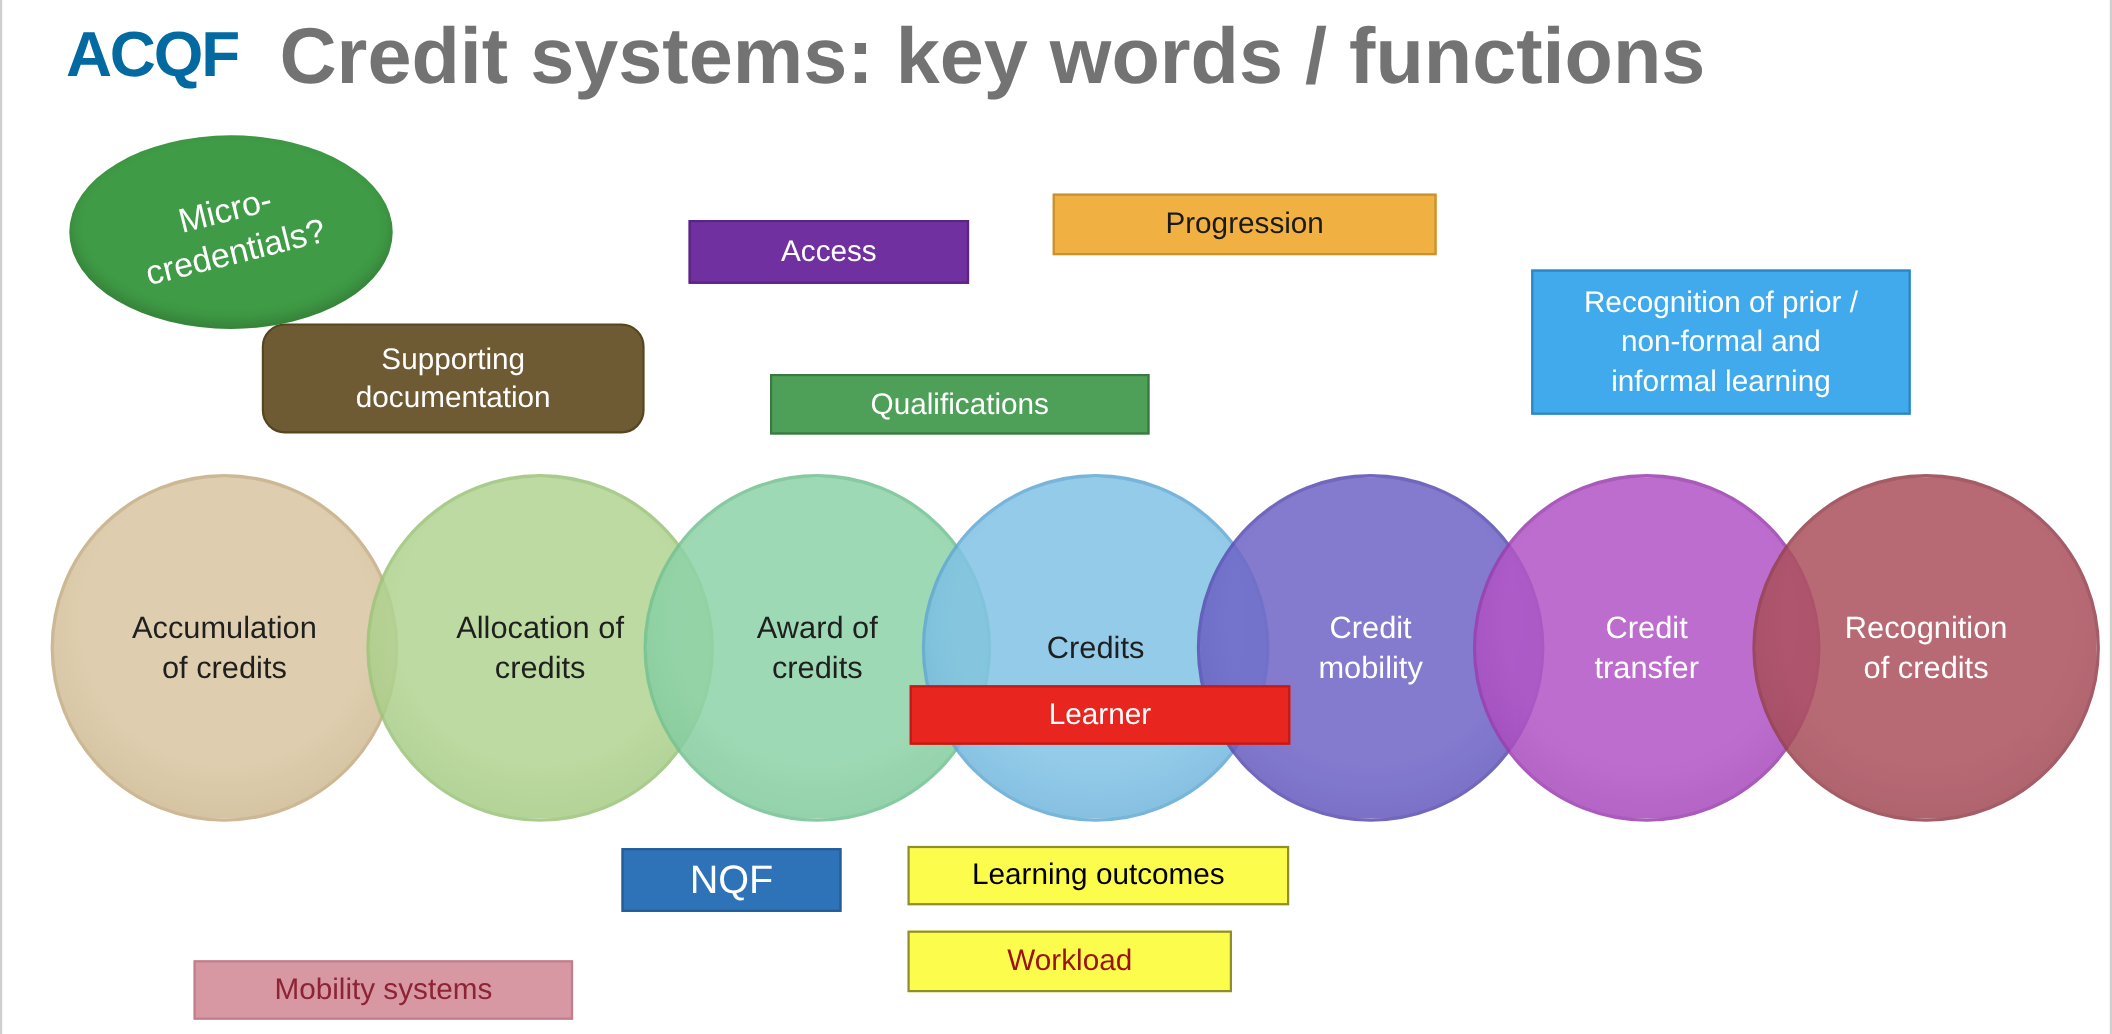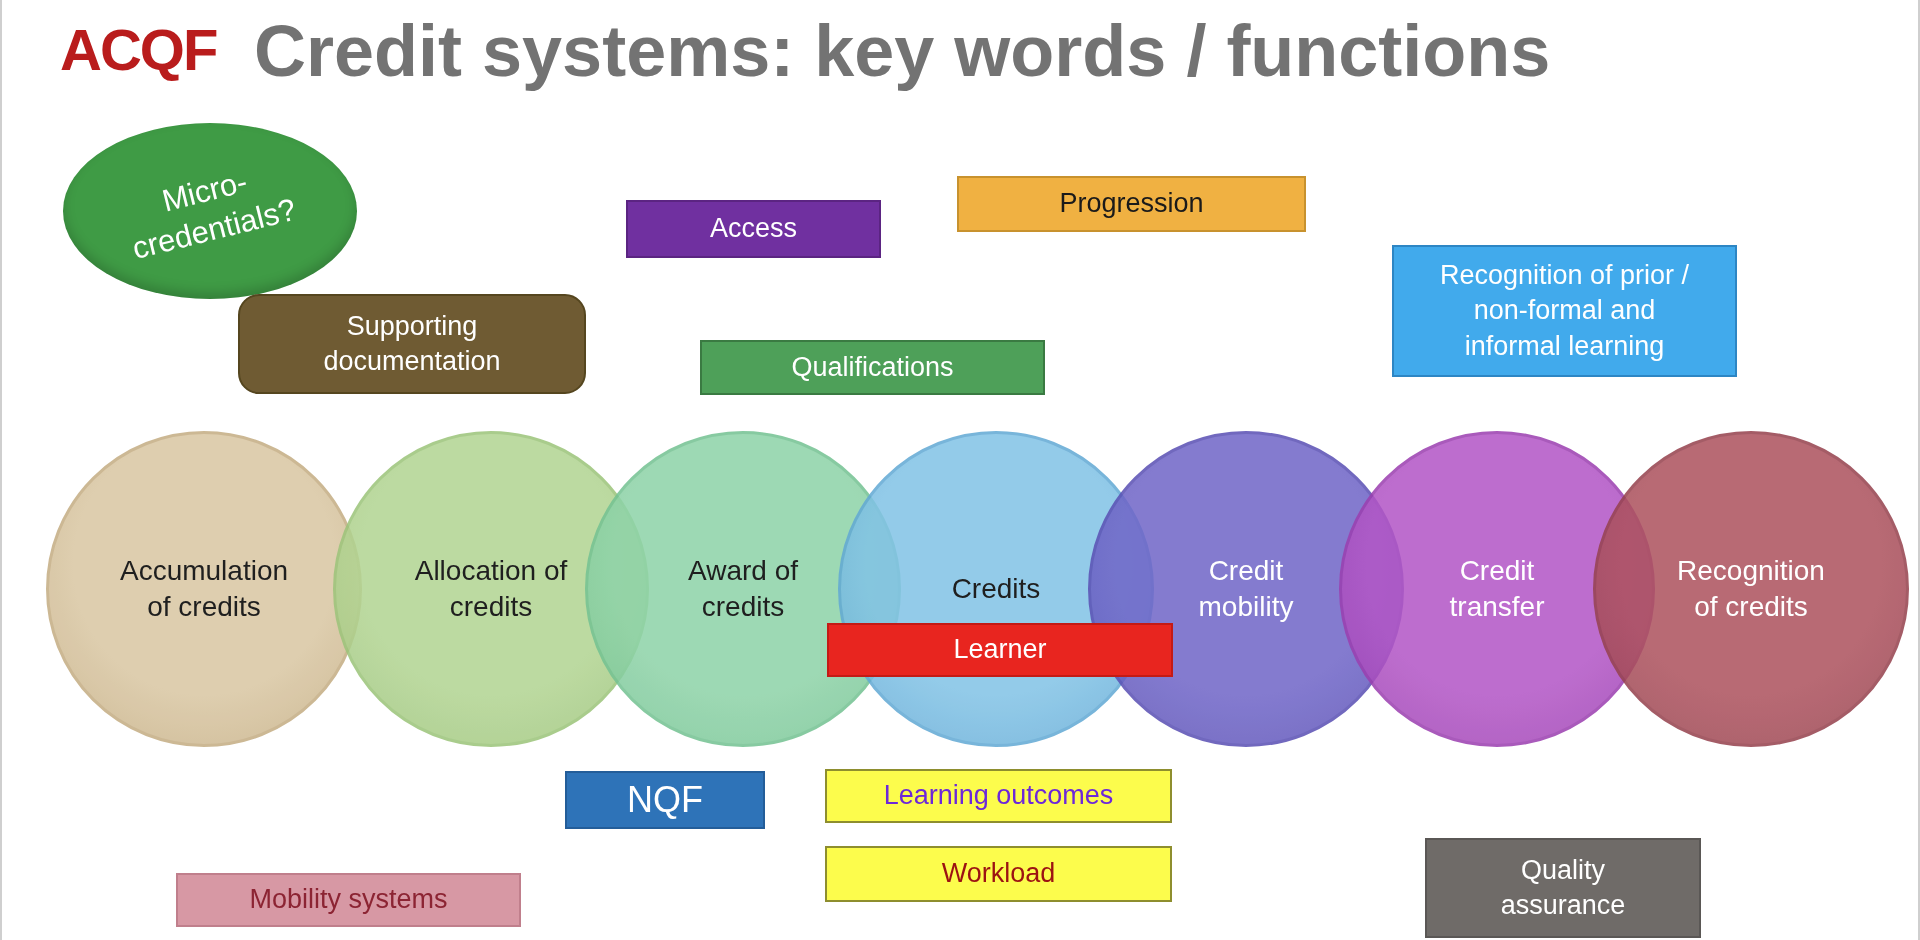--- a/index.html
+++ b/index.html
@@ -17,21 +17,21 @@
   }
 
   
   .logo {
     position: absolute;
     left: 58px;
     top: 16px;
     font-size: 58px;
     font-weight: 700;
     letter-spacing: -2px;
-    color: #b91c1c;
+    color: #0369a1;
   }
   .title {
     position: absolute;
     left: 252px;
     top: 10px;
     width: 1600px;
     font-size: 72px;
     font-weight: 700;
     line-height: 1.15;
     white-space: nowrap;
@@ -69,21 +69,21 @@
     border: 2px solid transparent;
   }
   .tag-access                { left: 624px;  top: 200px; width: 255px; height: 58px; }
   .tag-progression           { left: 955px;  top: 176px; width: 349px; height: 56px; }
   .tag-supporting-doc        { left: 236px;  top: 294px; width: 348px; height: 100px; }
   .tag-qualifications        { left: 698px;  top: 316px; width: 345px; height: 55px; margin-top: 24px; }
   .tag-rpl                   { left: 1390px; top: 245px; width: 345px; height: 132px; }
   .tag-learner               { left: 825px;  top: 623px; width: 346px; height: 54px; z-index: 30; }
   .tag-nqf                   { left: 563px;  top: 771px; width: 200px; height: 58px; font-size: 36px; }
   .tag-learning-outcomes     { left: 823px;  top: 769px; width: 347px; height: 54px; }
-  .tag-workload              { left: 823px;  top: 846px; width: 347px; height: 56px; text-align: center; }
+  .tag-workload              { left: 823px;  top: 846px; width: 295px; height: 56px; text-align: center; }
   .tag-mobility-window       { left: 174px;  top: 873px; width: 345px; height: 54px; }
   .tag-quality-assurance     { left: 1423px; top: 838px; width: 276px; height: 100px; }
 
   
   .circles-layer { position: absolute; left: 0; top: 0; width: 100%; height: 100%; }
   .circle {
     position: absolute;
     top: 431px;
     width: 316px;
     height: 316px;
@@ -184,22 +184,20 @@
       <div class="circle-label" style="color: rgb(255, 255, 255);">Recognition
 of credits</div>
     </div>
 
   </div>
 
   <div class="tag tag-learner" style="background: rgb(232, 37, 31); border-color: rgb(196, 26, 21); color: rgb(255, 255, 255);">Learner</div>
 
   <div class="tag tag-nqf" style="background: rgb(46, 115, 184); border-color: rgb(35, 93, 153); color: rgb(255, 255, 255);">NQF</div>
 
-  <div class="tag tag-learning-outcomes" style="background: rgb(252, 252, 76); border-color: rgb(142, 142, 46); color: #6d28d9;">Learning outcomes</div>
+  <div class="tag tag-learning-outcomes" style="background: rgb(252, 252, 76); border-color: rgb(142, 142, 46); color: #000000;">Learning outcomes</div>
 
   <div class="tag tag-workload" style="background: rgb(252, 252, 76); border-color: rgb(142, 142, 46); color: rgb(156, 18, 18);">Workload</div>
 
   <div class="tag tag-mobility-window" style="background: rgb(215, 152, 164); border-color: rgb(192, 127, 140); color: rgb(140, 36, 51);">Mobility systems</div>
 
-  <div class="tag tag-quality-assurance" style="background: rgb(111, 107, 104); border-color: rgb(90, 87, 85); color: rgb(255, 255, 255);">Quality
-assurance</div>
 
 </div>
 
 </body></html>

